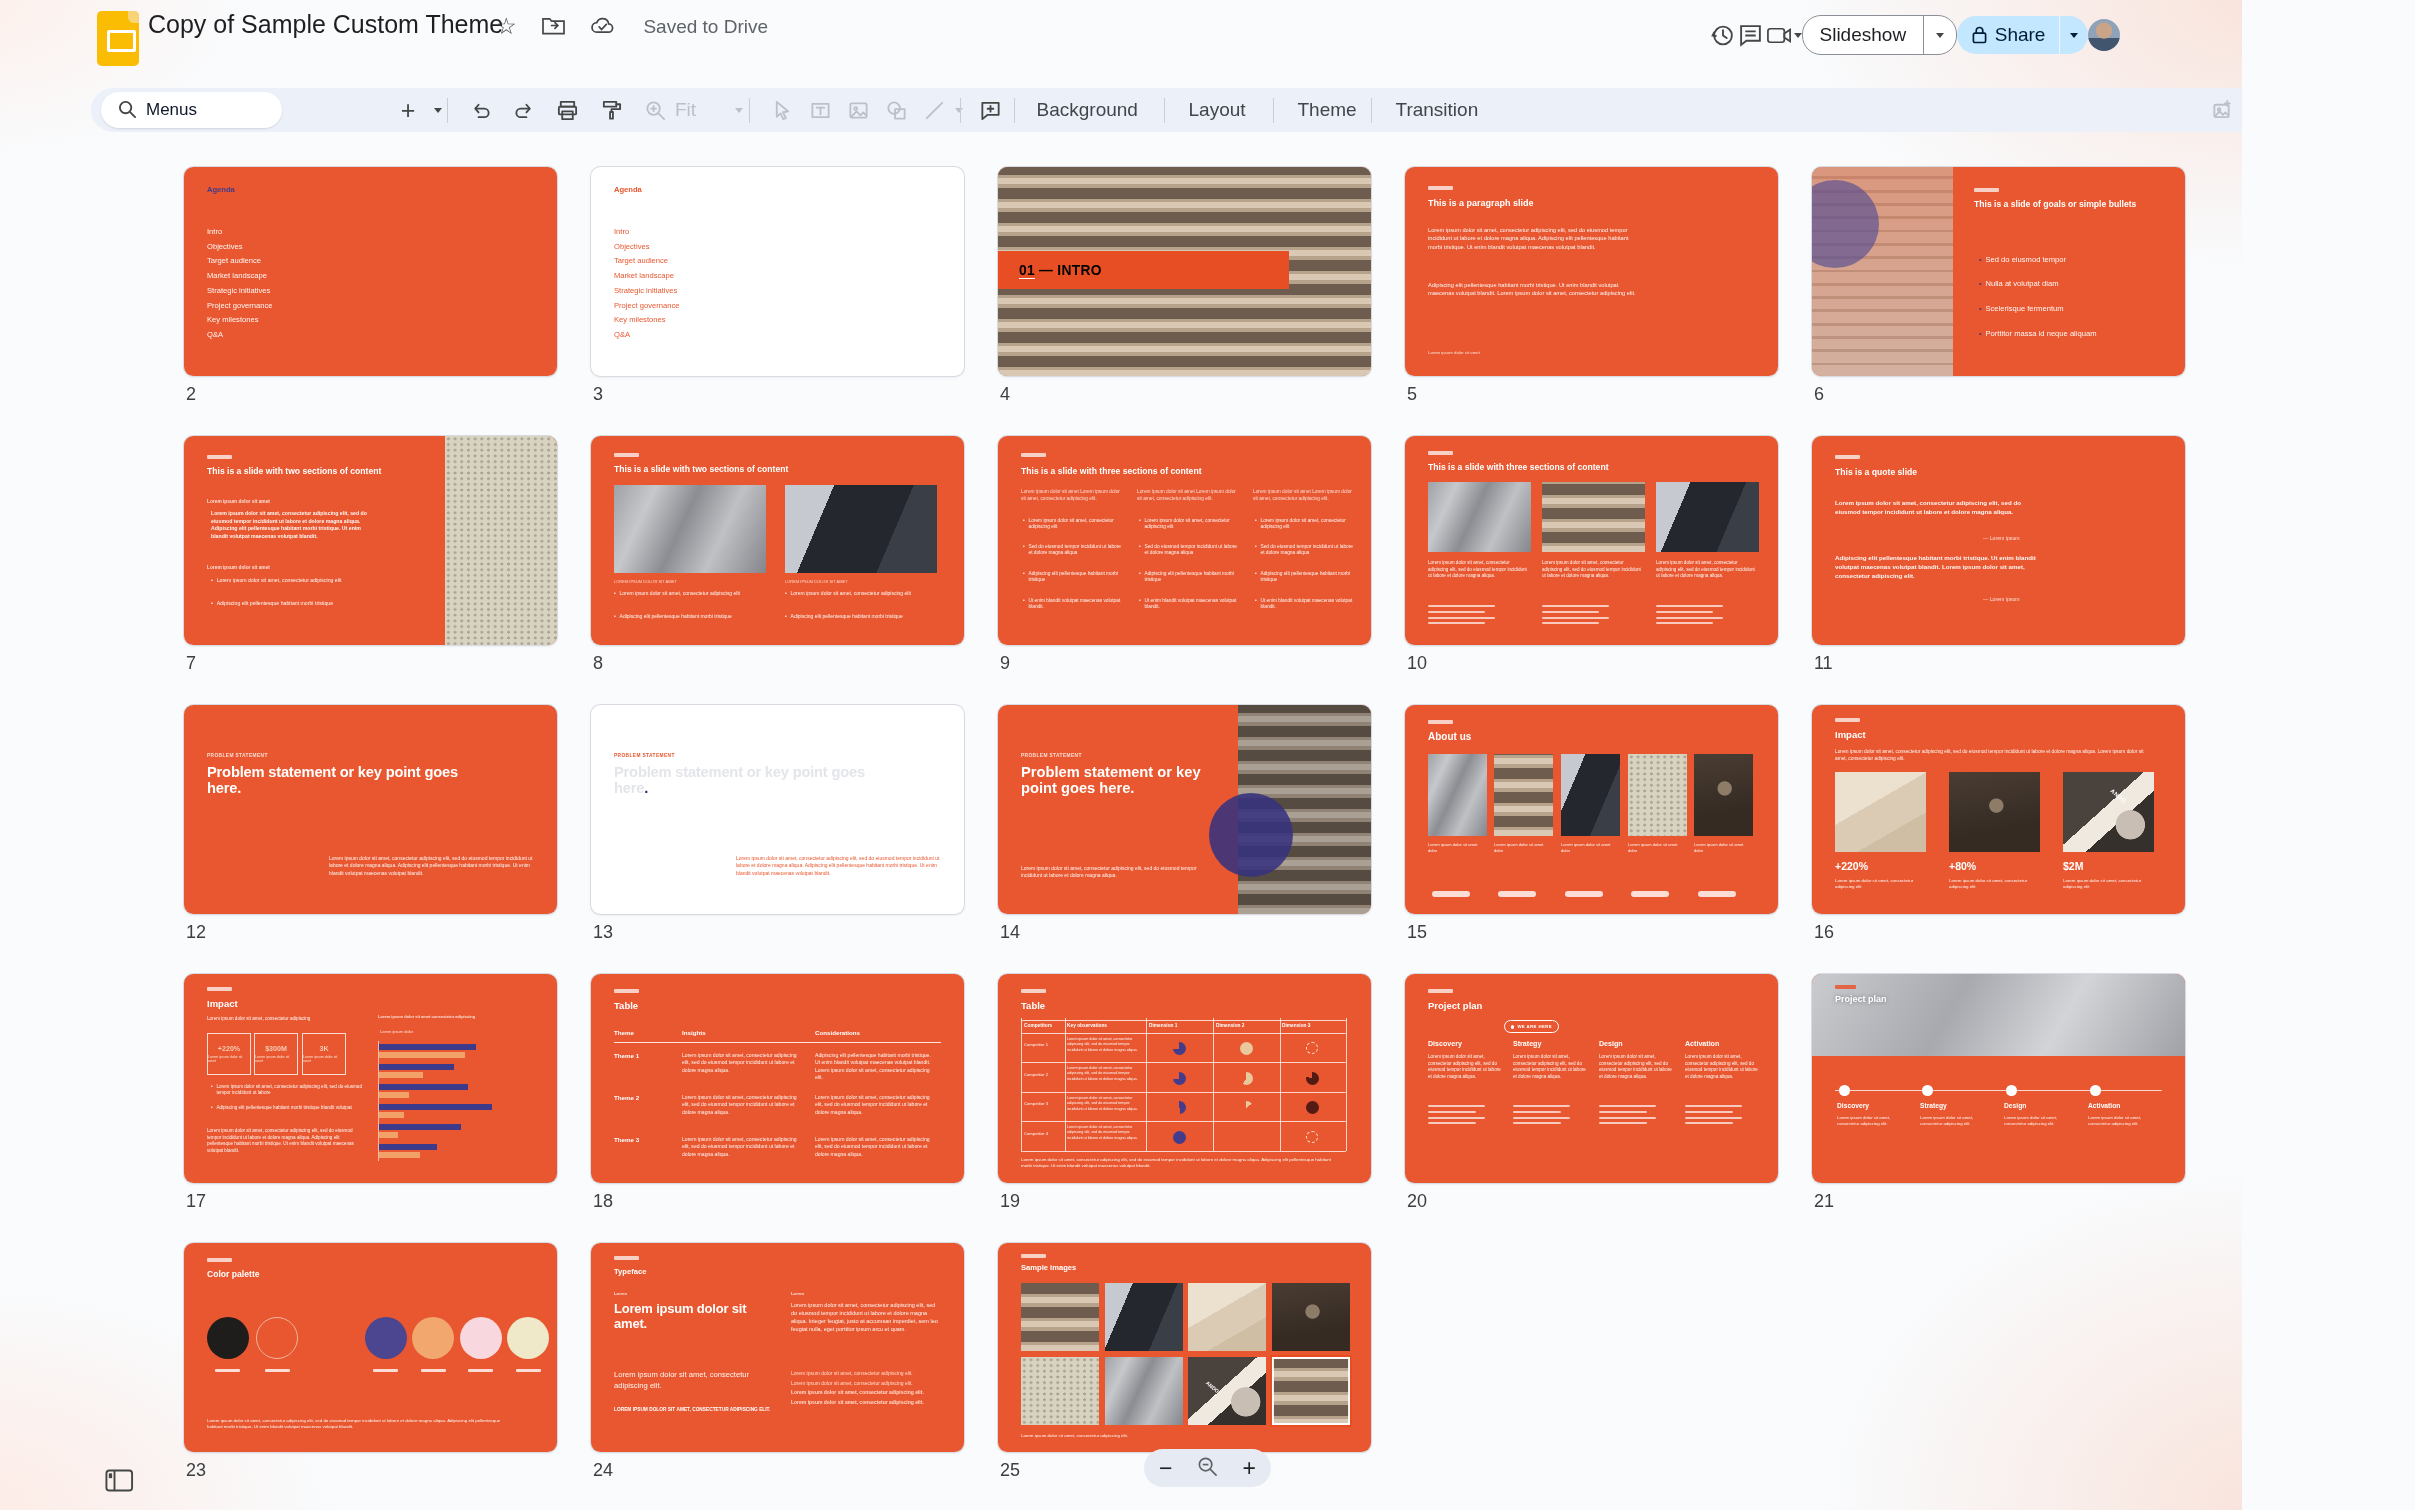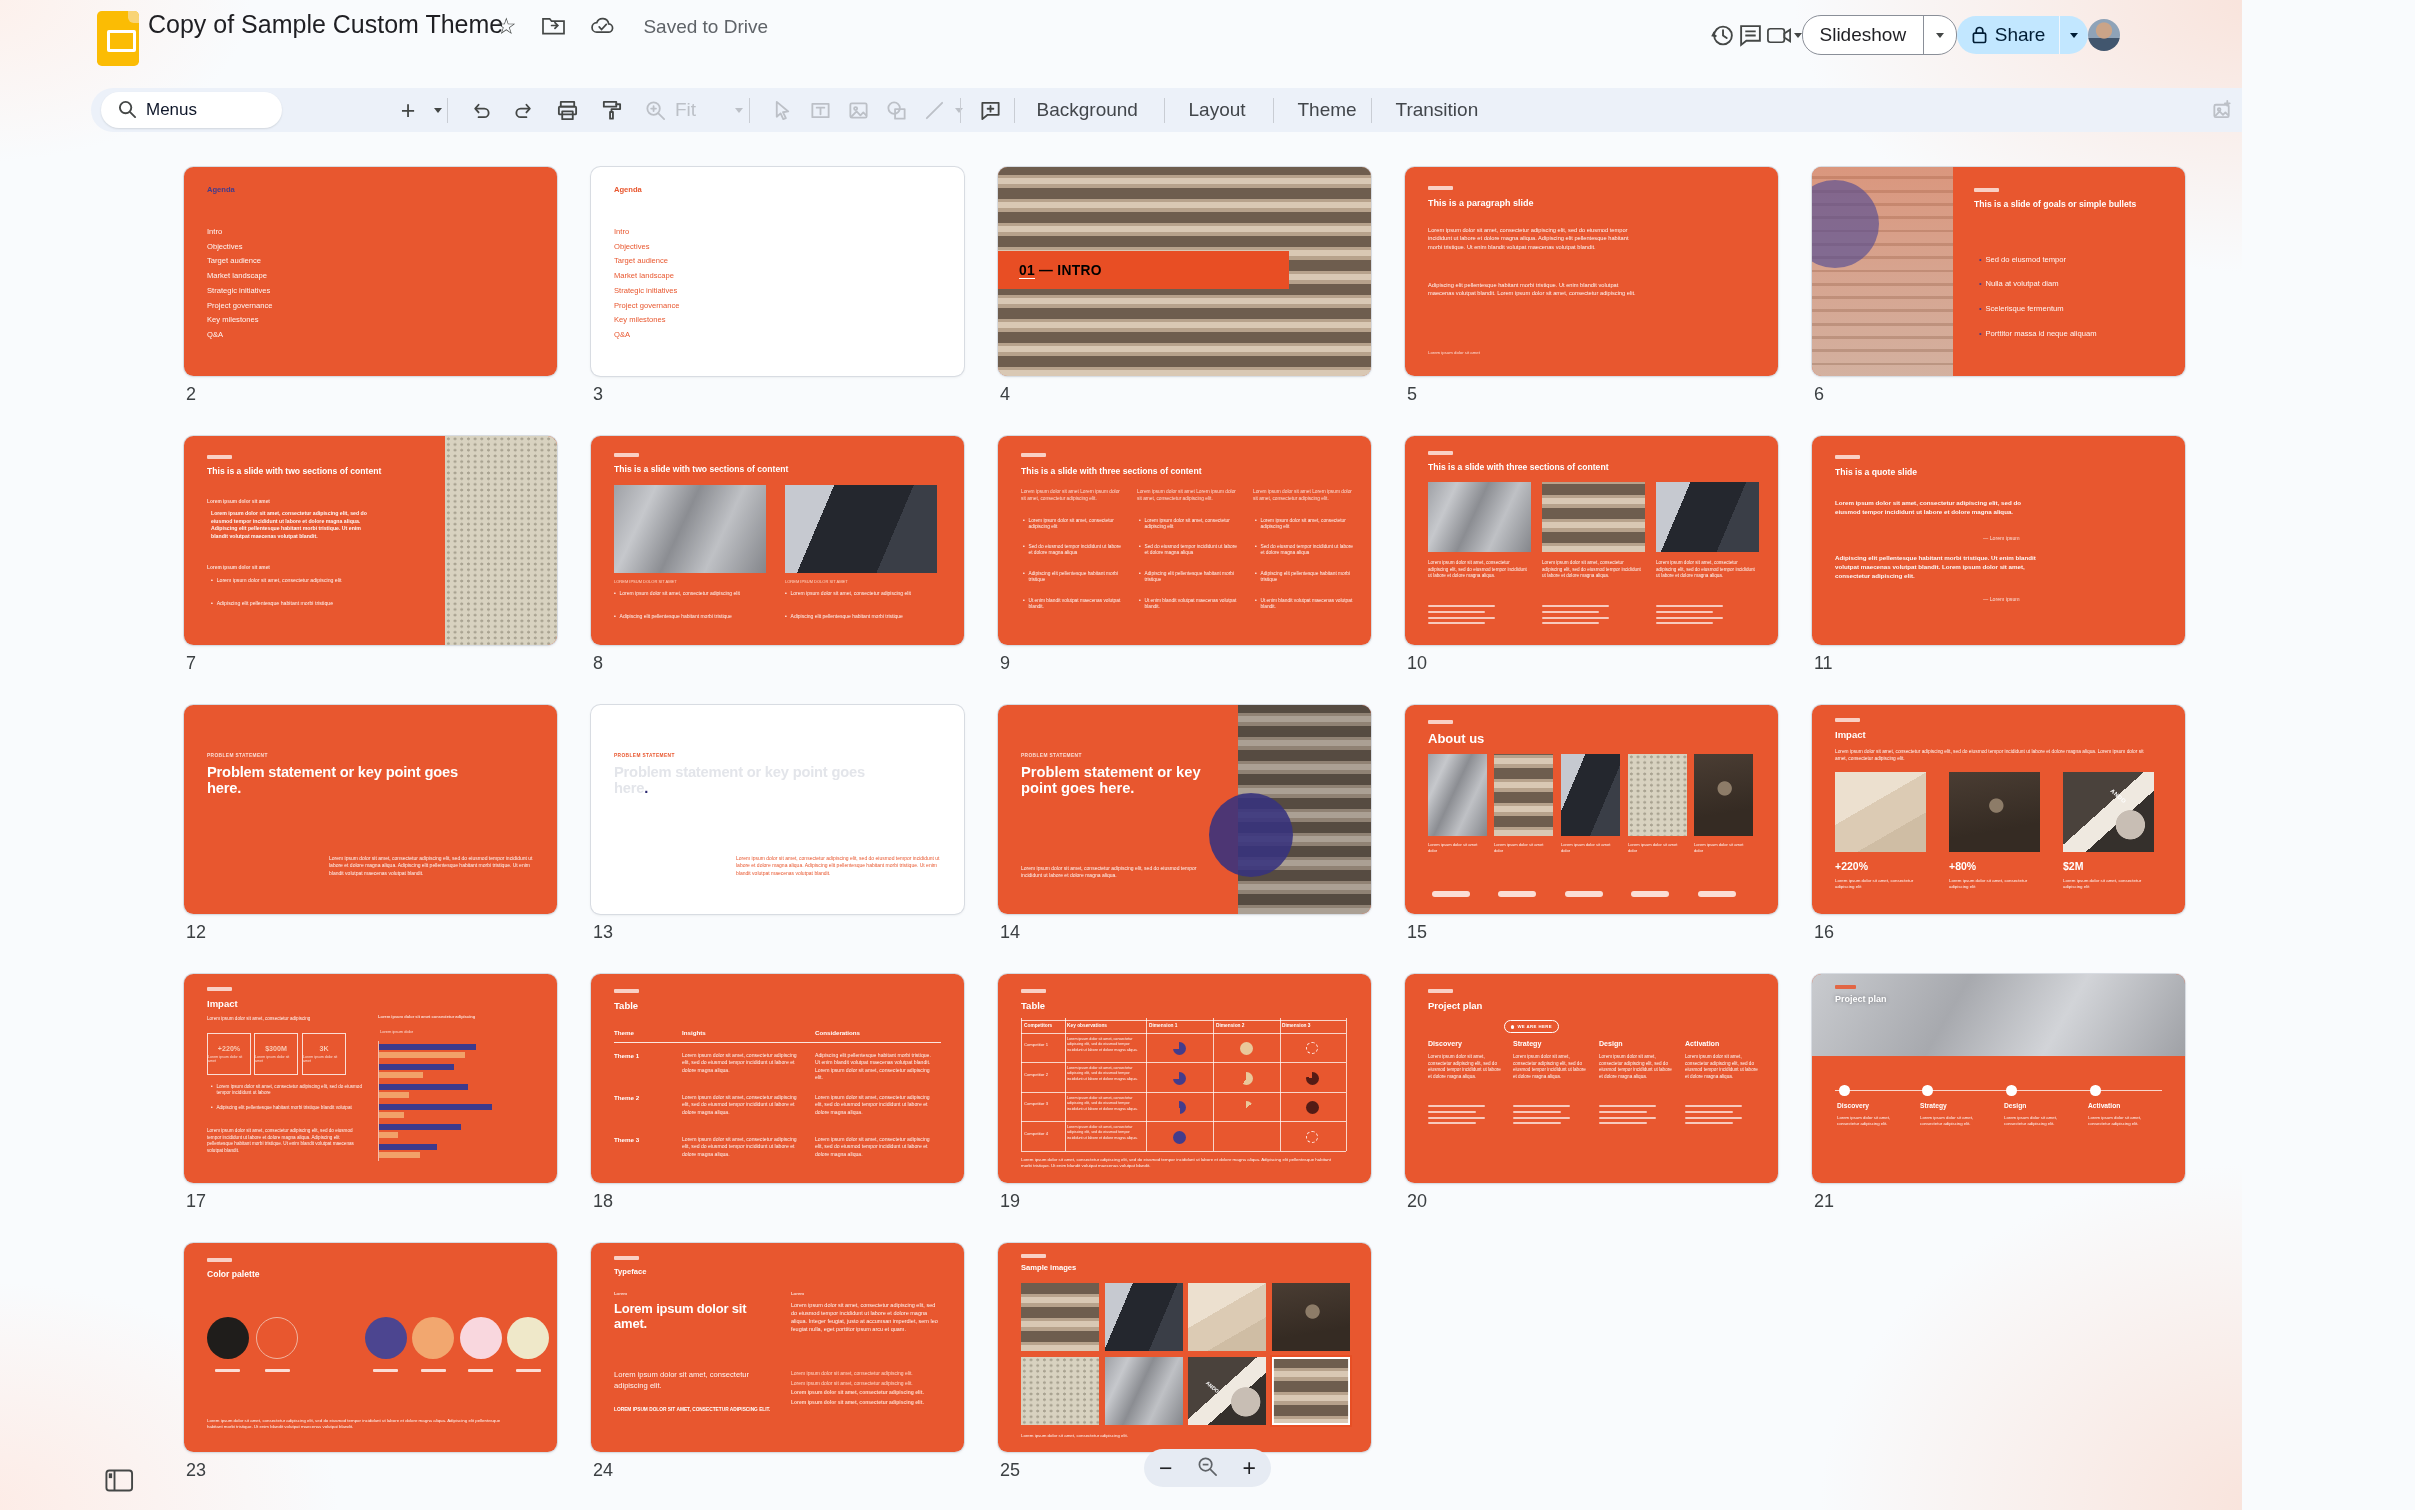--- a/index.html
+++ b/index.html
@@ -601,21 +601,21 @@
    <div class="ab" style="left:211px;top:88px;width:84px;height:84px;border-radius:50%;background:rgba(55,50,126,.88);"></div>
    <p class="ab" style="left:23px;top:48px;width:143px;font-size:4.8px;line-height:1.45;color:rgba(255,255,255,.8);font-weight:700;letter-spacing:0.4px;">PROBLEM STATEMENT</p>
    <p class="ab" style="left:23px;top:59px;width:214px;font-size:14.7px;line-height:1.45;color:#ffffff;font-weight:700;line-height:1.12;">Problem statement or key point goes here.</p>
    <p class="ab" style="left:23px;top:160px;width:181px;font-size:5px;line-height:1.45;color:rgba(255,255,255,.95);">Lorem ipsum dolor sit amet, consectetur adipiscing elit, sed do eiusmod tempor incididunt ut labore et dolore magna aliqua.</p>
         </div>
         <div class="num">14</div>
       </div>
       <div class="cell">
         <div class="th or">
           <i class="eb ab" style="left:23px;top:15px;width:25px;background:rgba(255,255,255,.8);opacity:.9"></i>
-   <p class="ab" style="left:23px;top:25px;width:114px;font-size:13px;line-height:1.45;color:#ffffff;font-weight:700;">About us</p>
+   <p class="ab" style="left:23px;top:25px;width:114px;font-size:10px;line-height:1.45;color:#ffffff;font-weight:700;">About us</p>
    <div class="ph-grey ab" style="left:23px;top:49px;width:59px;height:82px;"></div>
           <div class="ph-facade ab" style="left:89px;top:49px;width:59px;height:82px;"></div>
           <div class="ph-dark ab" style="left:156px;top:49px;width:59px;height:82px;"></div>
           <div class="ph-honey ab" style="left:223px;top:49px;width:59px;height:82px;"></div>
           <div class="ph-moon ab" style="left:289px;top:49px;width:59px;height:82px;"></div>
    <p class="ab" style="left:23px;top:137px;width:59px;font-size:4.1px;line-height:1.45;color:rgba(255,255,255,.95);">Lorem ipsum dolor sit amet dolor</p>
           <p class="ab" style="left:89px;top:137px;width:59px;font-size:4.1px;line-height:1.45;color:rgba(255,255,255,.95);">Lorem ipsum dolor sit amet dolor</p>
           <p class="ab" style="left:156px;top:137px;width:59px;font-size:4.1px;line-height:1.45;color:rgba(255,255,255,.95);">Lorem ipsum dolor sit amet dolor</p>
           <p class="ab" style="left:223px;top:137px;width:59px;font-size:4.1px;line-height:1.45;color:rgba(255,255,255,.95);">Lorem ipsum dolor sit amet dolor</p>
           <p class="ab" style="left:289px;top:137px;width:59px;font-size:4.1px;line-height:1.45;color:rgba(255,255,255,.95);">Lorem ipsum dolor sit amet dolor</p>

